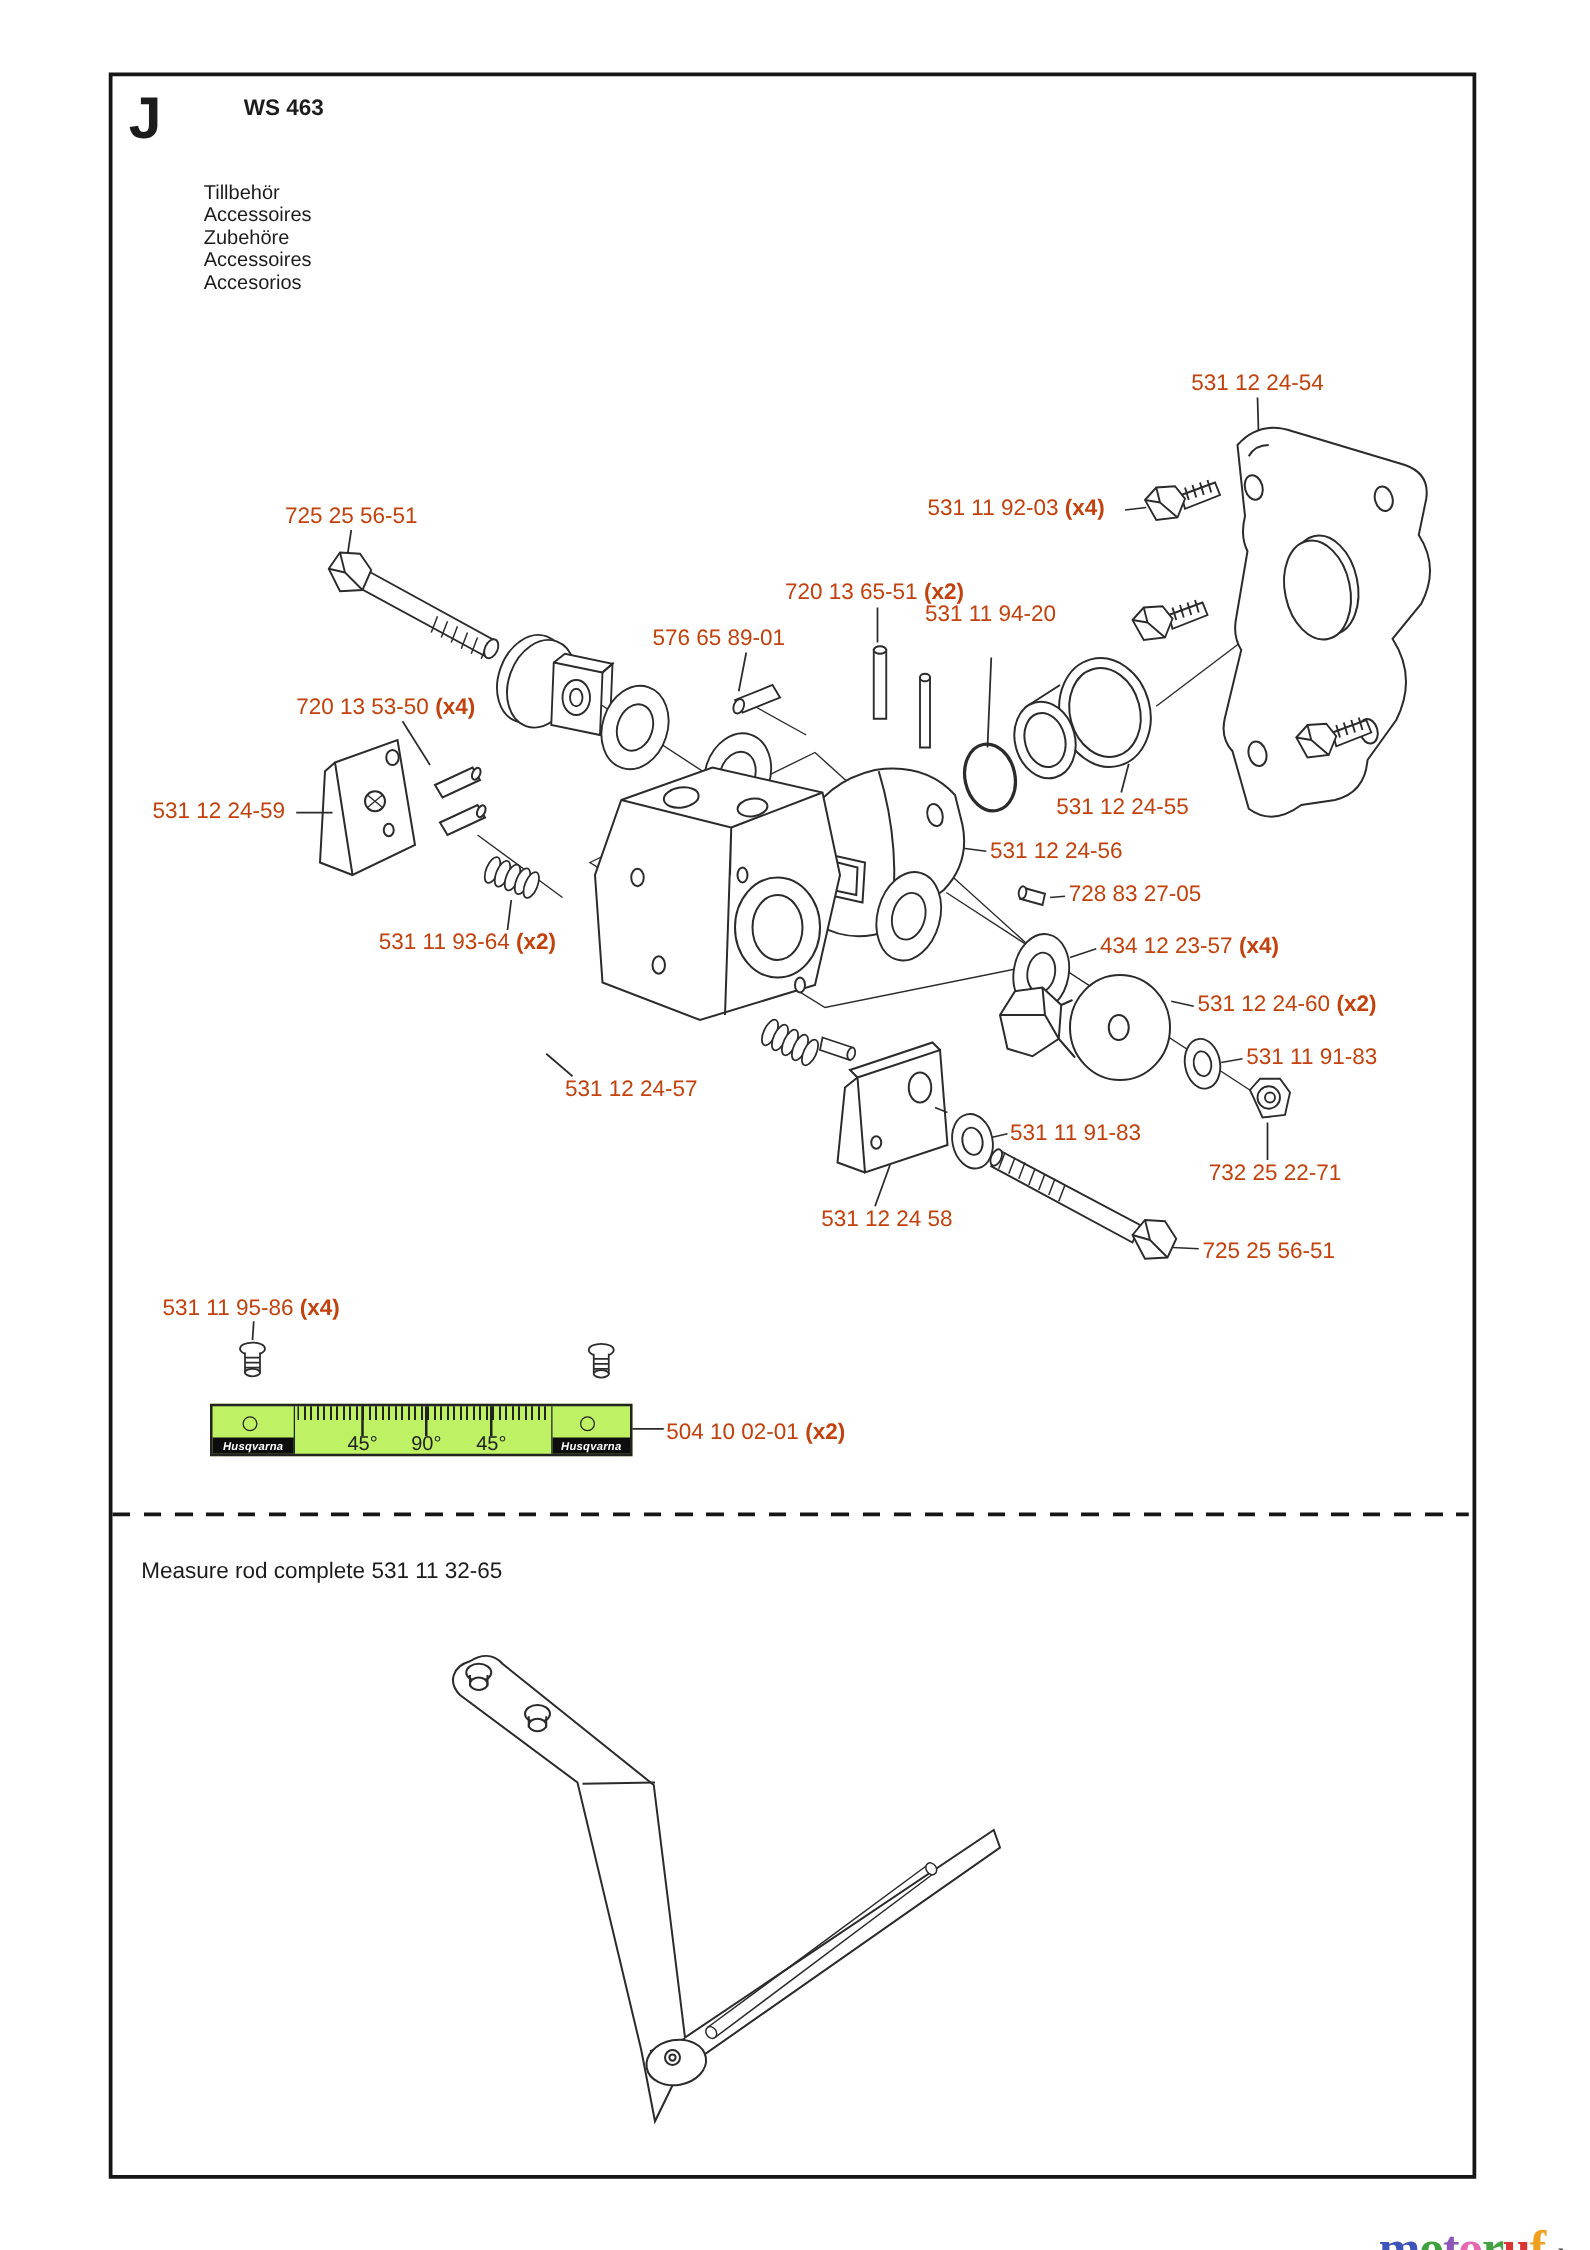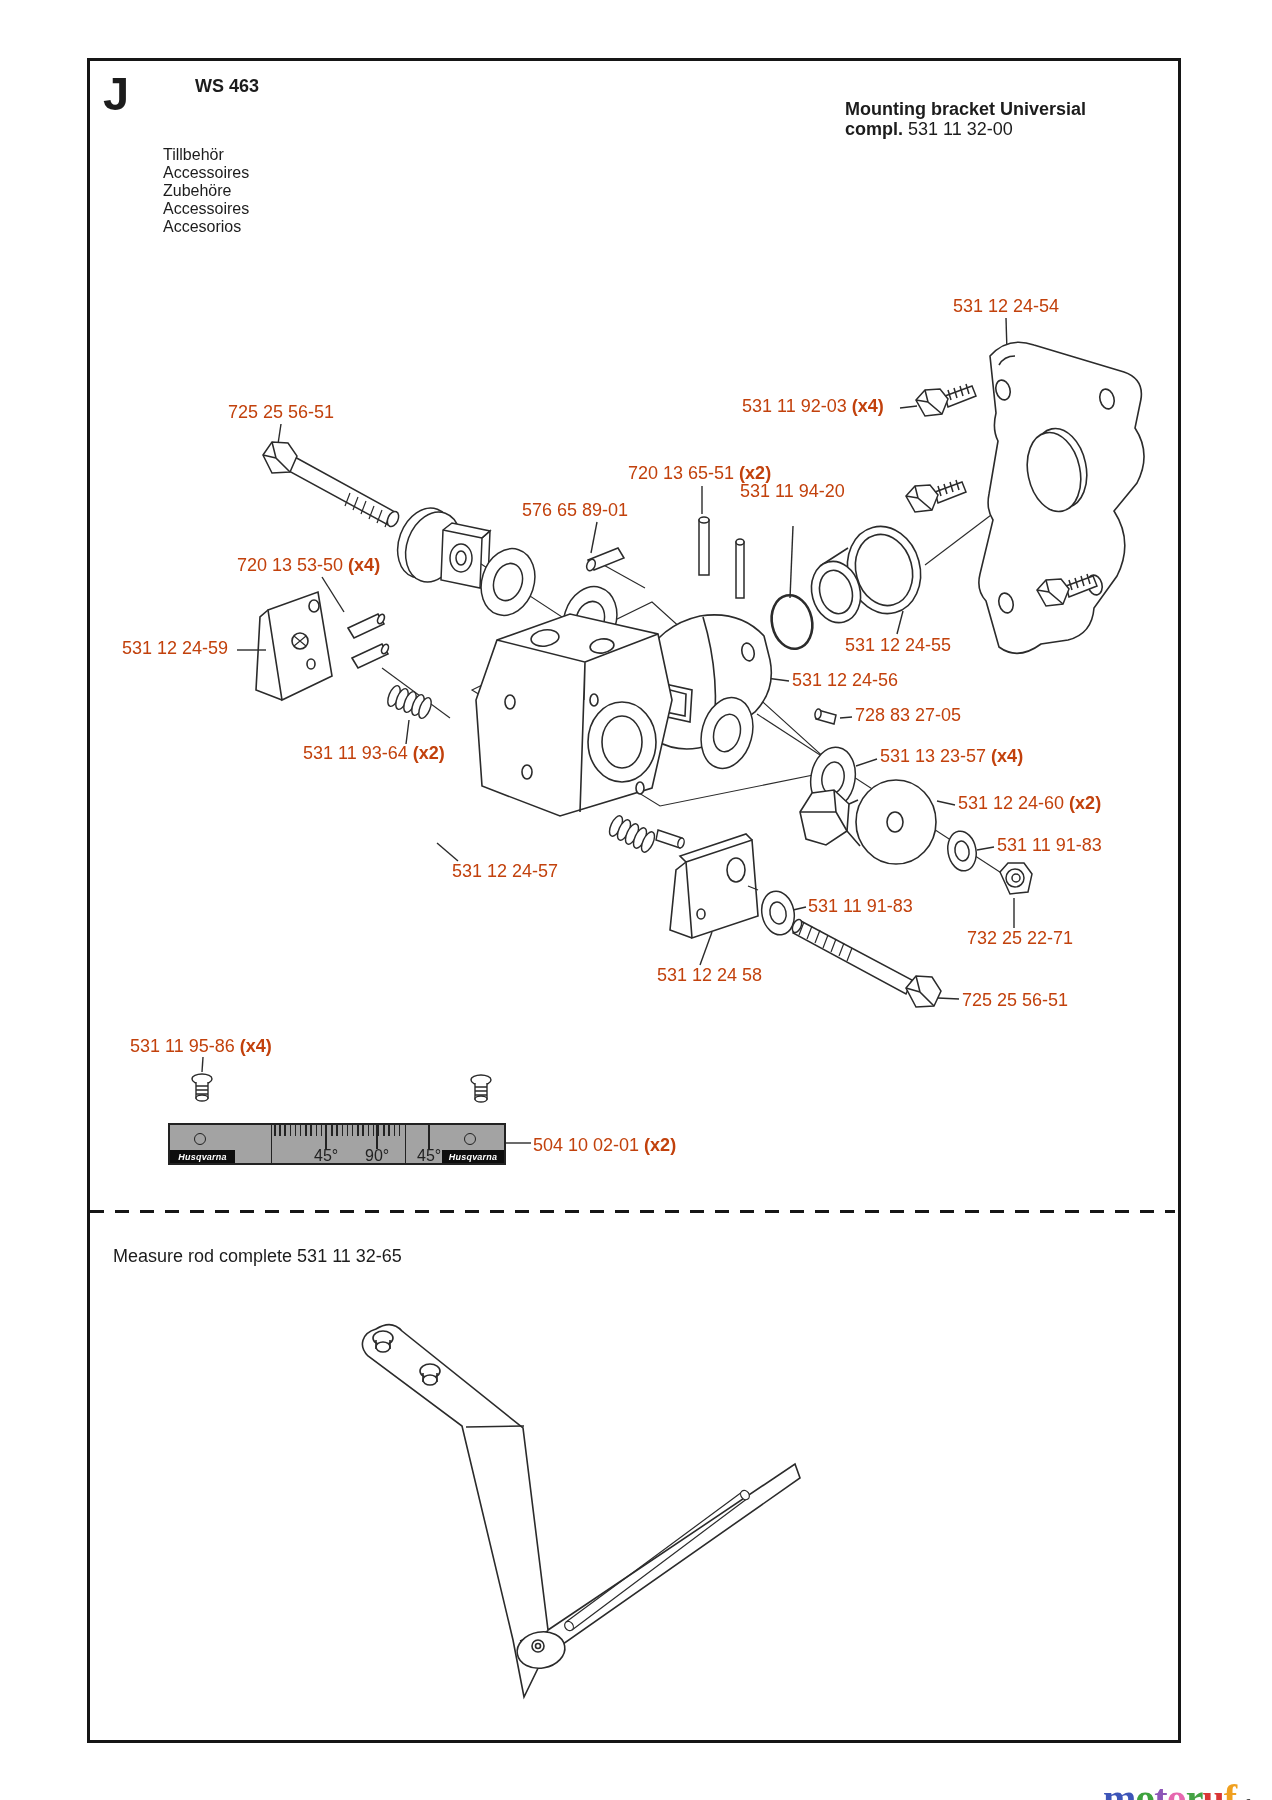--- a/index.html
+++ b/index.html
@@ -15,21 +15,21 @@
   .callout .qty:empty{display:none;}
   .section-letter{position:absolute;left:103px;top:66px;font-size:47px;font-weight:bold;z-index:3;}
   .model{position:absolute;left:163px;top:76px;font-size:18px;font-weight:bold;z-index:3;margin-left:32px;}
   .langs{position:absolute;left:163px;top:118px;font-size:16px;font-weight:normal;line-height:18px;z-index:3;margin-top:28px;}
   .titleblock{position:absolute;left:845px;top:99px;z-index:3;font-size:18px;line-height:20px;}
   .titleblock .b{font-weight:bold;}
   .measure-label{position:absolute;left:113px;top:1246px;z-index:3;font-size:18px;}
   .measure-label .b{font-weight:normal;}
   
   .ruler{position:absolute;left:168px;top:1123px;width:334px;height:38px;border:2px solid #222;
-         background:#a3a3a3;z-index:2;display:flex;gap:36px;}
+         background:#bef264;z-index:2;display:flex;}
   .ruler .panel{position:relative;width:65px;flex:0 0 65px;}
   .ruler .panel.right{width:62px;flex:0 0 62px;}
   .ruler .mid{position:relative;flex:1 1 auto;border-left:1.5px solid #222;border-right:1.5px solid #222;}
   .ruler .hole{position:absolute;width:10px;height:10px;border:1.5px solid #222;border-radius:50%;left:24px;top:8px;}
   .ruler .brandstrip{position:absolute;left:0;right:0;bottom:0;height:13px;background:#0d0d0d;color:#fff;
         font-size:9px;font-weight:bold;font-style:italic;display:flex;align-items:center;justify-content:center;
         letter-spacing:0.2px;overflow:hidden;}
   .ruler .ticks{position:absolute;left:2px;right:2px;top:0;height:11px;
         background:repeating-linear-gradient(90deg,#222 0 1.5px,transparent 1.5px 5.2px);}
   .ruler .bigtick{position:absolute;top:0;width:1.5px;height:24px;background:#222;}
@@ -50,25 +50,20 @@
   <div class="section-letter">J</div>
   <div class="model">WS 463</div>
   <div class="langs">
     <div>Tillbehör</div>
     <div>Accessoires</div>
     <div>Zubehöre</div>
     <div>Accessoires</div>
     <div>Accesorios</div>
   </div>
 
-  <div class="titleblock">
-    <div class="b">Mounting bracket Universial</div>
-    <div><span class="b">compl.</span>
-      <span>531 11 32-00</span></div>
-  </div>
 
   <svg class="diagram" width="1272" height="1800" viewBox="0 0 1272 1800">
     <g stroke="#2b2b2b" stroke-width="1.4" fill="none">
       <path d="M281,424 L278,444"></path>
       <path d="M900,408 L917,406"></path>
       <path d="M1006,318 L1007,352"></path>
       <path d="M702,486 L702,514"></path>
       <path d="M597,522 L591,553"></path>
       <path d="M793,526 L790,598"></path>
       <path d="M322,577 L344,612"></path>
@@ -314,21 +309,21 @@
   <div class="callout" style="left:953px;top:296px"><span>531 12 24-54</span> </div>
   <div class="callout" style="left:628px;top:463px"><span>720 13 65-51</span> <span class="qty">(x2)</span></div>
   <div class="callout" style="left:522px;top:500px"><span>576 65 89-01</span> </div>
   <div class="callout" style="left:740px;top:481px"><span>531 11 94-20</span> </div>
   <div class="callout" style="left:237px;top:555px"><span>720 13 53-50</span> <span class="qty">(x4)</span></div>
   <div class="callout" style="left:122px;top:638px"><span>531 12 24-59</span> </div>
   <div class="callout" style="left:845px;top:635px"><span>531 12 24-55</span> </div>
   <div class="callout" style="left:792px;top:670px"><span>531 12 24-56</span> </div>
   <div class="callout" style="left:855px;top:705px"><span>728 83 27-05</span> </div>
   <div class="callout" style="left:303px;top:743px"><span>531 11 93-64</span> <span class="qty">(x2)</span></div>
-  <div class="callout" style="left:880px;top:746px"><span>531 13 23-57</span> <span class="qty">(x4)</span></div>
+  <div class="callout" style="left:880px;top:746px"><span>434 12 23-57</span> <span class="qty">(x4)</span></div>
   <div class="callout" style="left:958px;top:793px"><span>531 12 24-60</span> <span class="qty">(x2)</span></div>
   <div class="callout" style="left:997px;top:835px"><span>531 11 91-83</span> </div>
   <div class="callout" style="left:808px;top:896px"><span>531 11 91-83</span> </div>
   <div class="callout" style="left:967px;top:928px"><span>732 25 22-71</span> </div>
   <div class="callout" style="left:452px;top:861px"><span>531 12 24-57</span> </div>
   <div class="callout" style="left:657px;top:965px"><span>531 12 24 58</span> </div>
   <div class="callout" style="left:962px;top:990px"><span>725 25 56-51</span> </div>
   <div class="callout" style="left:130px;top:1036px"><span>531 11 95-86</span> <span class="qty">(x4)</span></div>
   <div class="callout" style="left:533px;top:1135px"><span>504 10 02-01</span> <span class="qty">(x2)</span></div>
 

